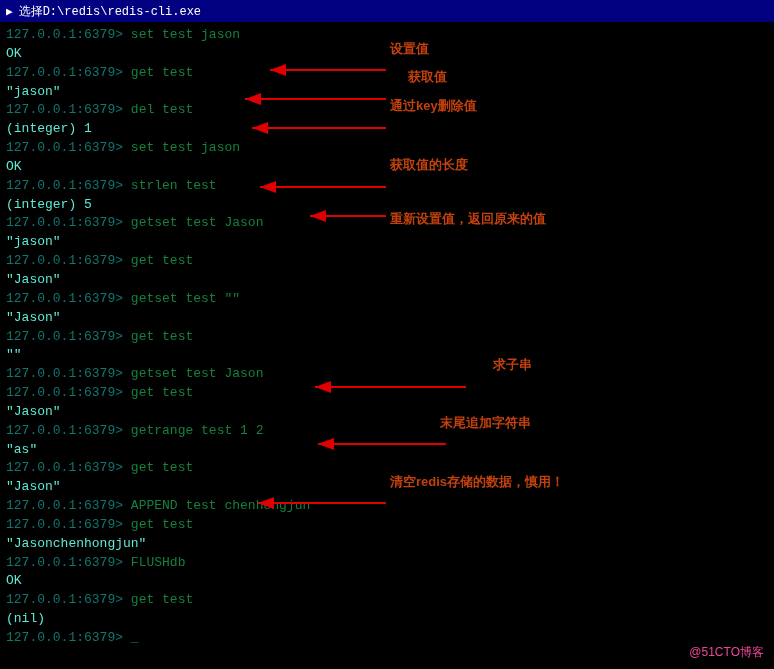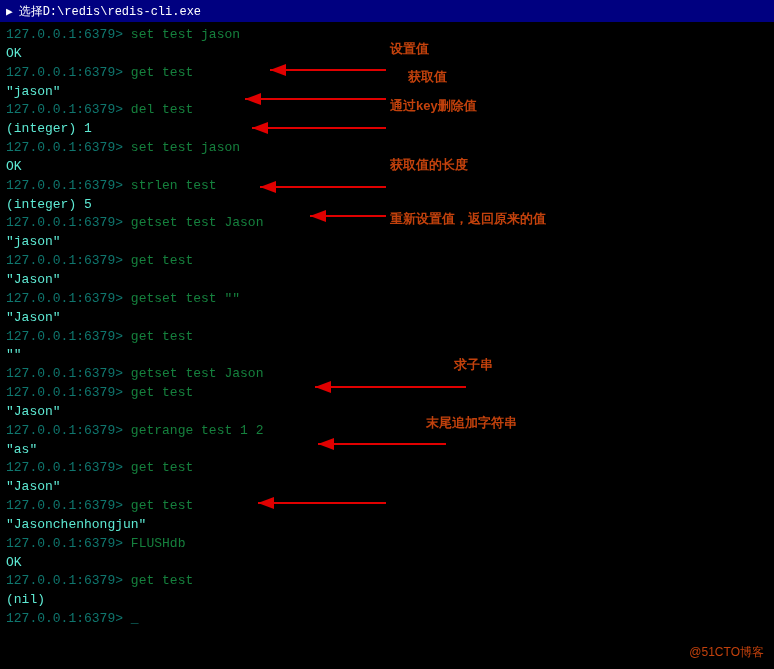--- a/index.html
+++ b/index.html
@@ -44,21 +44,21 @@
       color: #c2410c;
       font-family: 'SimHei', 'Microsoft YaHei', sans-serif;
       font-size: 13px;
       font-weight: bold;
       white-space: nowrap;
     }
     .watermark {
       position: absolute;
       bottom: 8px;
       right: 10px;
-      color: #c2410c;
+      color: #ec4899;
       font-size: 12px;
       font-family: Arial, sans-serif;
     }
     
     .arrows-overlay {
       position: absolute;
       top: 22px;
       left: 0;
       width: 774px;
       height: 647px;
@@ -95,36 +95,38 @@
       <div class="line"><span class="prompt">127.0.0.1:6379&gt; </span><span class="cmd">get test</span></div>
       <div class="line result">""</div>
       <div class="line"><span class="prompt">127.0.0.1:6379&gt; </span><span class="cmd">getset test Jason</span></div>
       <div class="line result"></div>
       <div class="line"><span class="prompt">127.0.0.1:6379&gt; </span><span class="cmd">get test</span></div>
       <div class="line result">"Jason"</div>
       <div class="line"><span class="prompt">127.0.0.1:6379&gt; </span><span class="cmd">getrange test 1 2</span></div>
       <div class="line result">"as"</div>
       <div class="line"><span class="prompt">127.0.0.1:6379&gt; </span><span class="cmd">get test</span></div>
       <div class="line result">"Jason"</div>
+      <div class="line"><span class="prompt">127.0.0.1:6379&gt; </span><span class="cmd">APPEND test chenhongjun</span></div>
       <div class="line"><span class="prompt">127.0.0.1:6379&gt; </span><span class="cmd">get test</span></div>
       <div class="line result">"Jasonchenhongjun"</div>
       <div class="line"><span class="prompt">127.0.0.1:6379&gt; </span><span class="cmd">FLUSHdb</span></div>
       <div class="line result">OK</div>
       <div class="line"><span class="prompt">127.0.0.1:6379&gt; </span><span class="cmd">get test</span></div>
       <div class="line result">(nil)</div>
       <div class="line"><span class="prompt">127.0.0.1:6379&gt; _</span><span class="cmd"></span></div>
     </div>
 
   <div class="annotation" style="top:18px; left:390px;">设置值</div>
   <div class="annotation" style="top:46px; left:408px;">获取值</div>
   <div class="annotation" style="top:75px; left:390px;">通过key删除值</div>
   <div class="annotation" style="top:134px; left:390px;">获取值的长度</div>
   <div class="annotation" style="top:163px; left:390px;margin-top:25px;">重新设置值，返回原来的值</div>
-  <div class="annotation" style="top:334px; left:454px;">求子串</div>
-  <div class="annotation" style="top:392px; left:426px;text-align:right;">末尾追加字符串</div>
+  <div class="annotation" style="top:334px; left:493px;">求子串</div>
+  <div class="annotation" style="top:392px; left:440px;text-align:right;">末尾追加字符串</div>
+  <div class="annotation" style="top:451px; left:390px;">清空redis存储的数据，慎用！</div>
 
   <svg class="arrows-overlay">
 
     <defs>
       <marker id="arrowhead" markerWidth="8" markerHeight="6" refX="8" refY="3" orient="auto">
         <polygon points="0 0, 8 3, 0 6" fill="#e00000"></polygon>
       </marker>
     </defs>
 
     <line x1="386" y1="26" x2="270" y2="26" stroke="#e00000" stroke-width="2" marker-end="url(#arrowhead)"></line>

